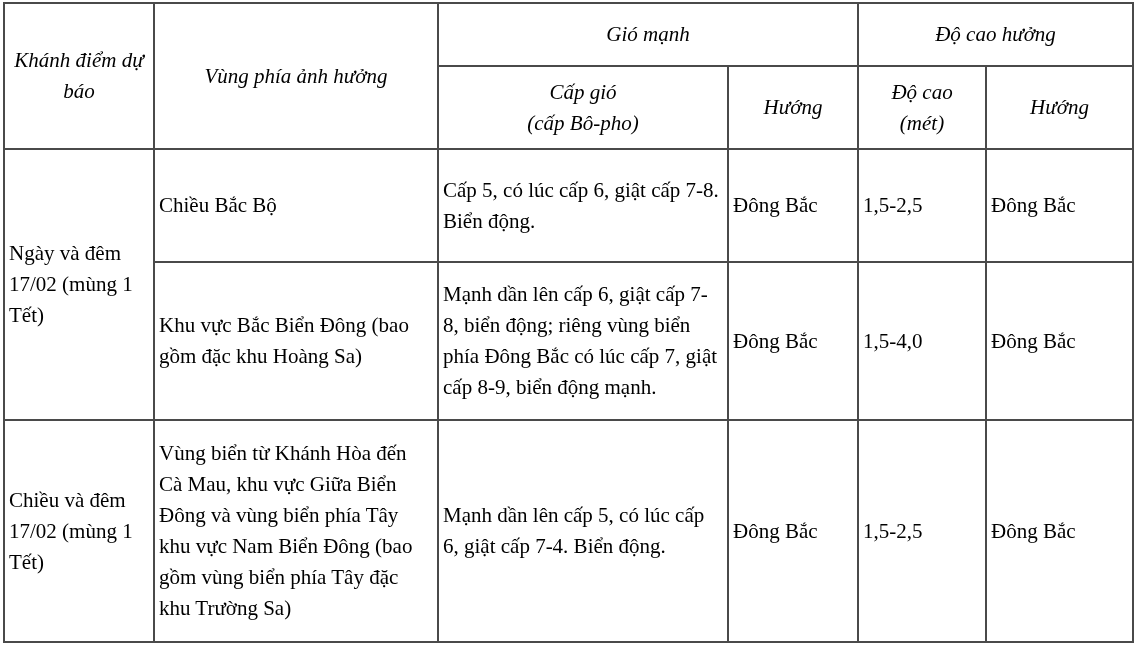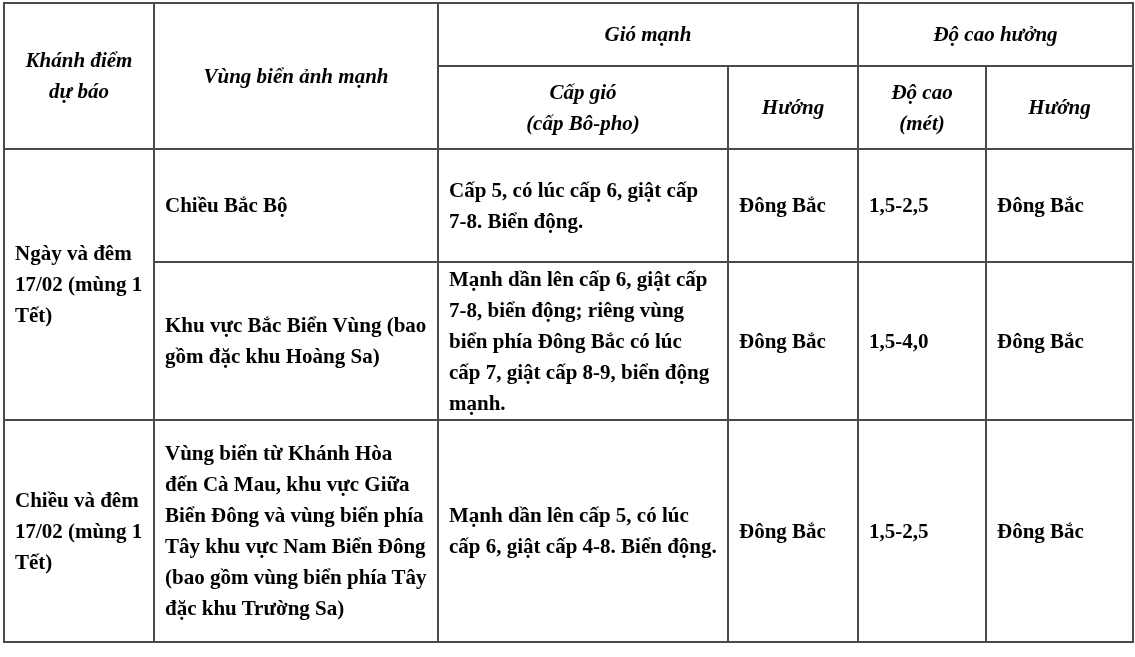--- a/index.html
+++ b/index.html
@@ -21,22 +21,22 @@
       table-layout: fixed;
       width: 1129px;
       font-family: "Liberation Serif", "DejaVu Serif", serif;
       font-size: 21px;
       color: #000;
       line-height: 31px;
     }
     table.forecast td, table.forecast th {
       border: 2px solid #4a4a4a;
       vertical-align: middle;
-      padding: 0 10px;
-      font-weight: bold;
+      padding: 0 4px;
+      font-weight: normal;
     }
     th.hdr {
       font-style: italic;
     }
     .r-hdr1 { height: 63px; }
     .r-hdr2 { height: 83px; }
     .r-1 { height: 113px; }
     .r-2 { height: 158px; }
     .r-3 { height: 222px; }
     .cell-text { display: inline-block; }
@@ -49,21 +49,21 @@
     <col style="width:150px">
     <col style="width:284px">
     <col style="width:290px">
     <col style="width:130px">
     <col style="width:128px">
     <col style="width:147px">
   </colgroup>
   <thead>
     <tr class="r-hdr1">
       <th class="hdr" rowspan="2"><span class="cell-text">Khánh điểm dự báo</span></th>
-      <th class="hdr" rowspan="2"><span class="cell-text">Vùng biển ảnh mạnh</span></th>
+      <th class="hdr" rowspan="2"><span class="cell-text">Vùng phía ảnh hưởng</span></th>
       <th class="hdr" colspan="2"><span>Gió mạnh</span></th>
       <th class="hdr" colspan="2"><span>Độ cao hưởng</span></th>
     </tr>
     <tr class="r-hdr2">
       <th class="hdr">
         <span>Cấp gió</span><br>
         <span>(cấp Bô-pho)</span>
       </th>
       <th class="hdr"><span>Hướng</span></th>
       <th class="hdr">
@@ -76,28 +76,28 @@
   <tbody>
     <tr class="r-1">
       <td rowspan="2"><span>Ngày và đêm 17/02 (mùng 1 Tết)</span></td>
       <td><span>Chiều Bắc Bộ</span></td>
       <td><span>Cấp 5, có lúc cấp 6, giật cấp 7-8. Biển động.</span></td>
       <td><span>Đông Bắc</span></td>
       <td><span>1,5-2,5</span></td>
       <td><span>Đông Bắc</span></td>
     </tr>
     <tr class="r-2">
-      <td><span>Khu vực Bắc Biển Vùng (bao gồm đặc khu Hoàng Sa)</span></td>
+      <td><span>Khu vực Bắc Biển Đông (bao gồm đặc khu Hoàng Sa)</span></td>
       <td><span>Mạnh dần lên cấp 6, giật cấp 7-8, biển động; riêng vùng biển phía Đông Bắc có lúc cấp 7, giật cấp 8-9, biển động mạnh.</span></td>
       <td><span>Đông Bắc</span></td>
       <td><span>1,5-4,0</span></td>
       <td><span>Đông Bắc</span></td>
     </tr>
     <tr class="r-3">
       <td><span>Chiều và đêm 17/02 (mùng 1 Tết)</span></td>
       <td><span>Vùng biển từ Khánh Hòa đến Cà Mau, khu vực Giữa Biển Đông và vùng biển phía Tây khu vực Nam Biển Đông (bao gồm vùng biển phía Tây đặc khu Trường Sa)</span></td>
-      <td><span>Mạnh dần lên cấp 5, có lúc cấp 6, giật cấp 4-8. Biển động.</span></td>
+      <td><span>Mạnh dần lên cấp 5, có lúc cấp 6, giật cấp 7-4. Biển động.</span></td>
       <td><span>Đông Bắc</span></td>
       <td><span>1,5-2,5</span></td>
       <td><span>Đông Bắc</span></td>
     </tr>
   </tbody>
 </table>
 
 </body></html>

